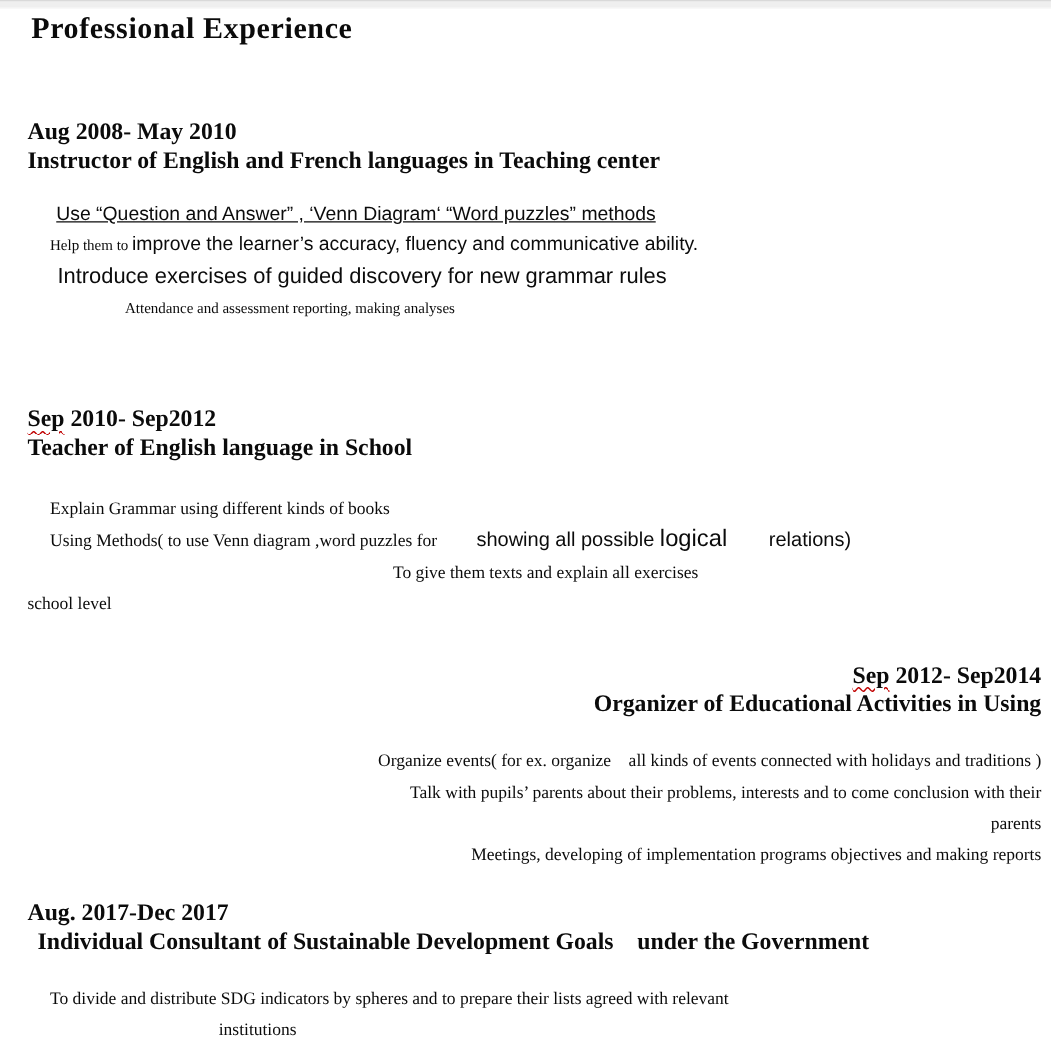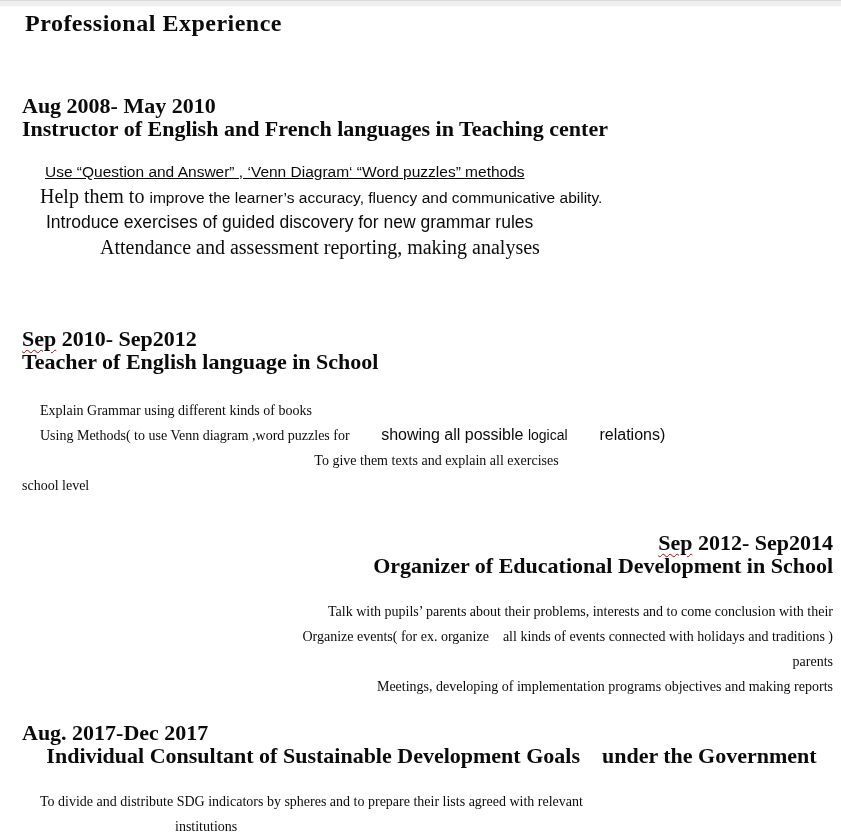--- a/index.html
+++ b/index.html
@@ -1,35 +1,35 @@
 <!DOCTYPE html>
 <html><head>
 <meta charset="utf-8">
 <style>
   html,body{margin:0;padding:0;background:#ffffff;}
   body{width:841px;height:839px;overflow:hidden;font-family:"Liberation Serif","DejaVu Serif",serif;color:#0b0b0b;}
   .top-strip{height:5px;background:#efefef;border-top:1px solid #d9d9d9;border-bottom:1px solid #fafafa;}
   .page{padding:2px 8px 0 22px;}
   .page-title{font-family:"Liberation Serif","DejaVu Serif",serif;font-weight:bold;font-size:24px;line-height:28px;letter-spacing:0.5px;padding-left:3px;}
-  .section .dates,.section .job-title{font-weight:bold;font-size:22px;line-height:23px;font-family:"Liberation Serif","DejaVu Serif",serif;}
+  .section .dates,.section .job-title{font-weight:bold;font-size:19px;line-height:23px;font-family:"Liberation Serif","DejaVu Serif",serif;}
   .section:nth-child(1){margin-top:57px;}
   .section:nth-child(2){margin-top:66px;}
   .section:nth-child(3){margin-top:33px;text-align:right;}
   .section:nth-child(4){margin-top:22px;}
   .section:nth-child(1) .body{margin-top:20px;}
   .section:nth-child(2) .body{margin-top:25px;}
   .section:nth-child(3) .body{margin-top:22px;}
   .section:nth-child(4) .body{margin-top:22px;}
   .line{line-height:24px;white-space:nowrap;}
   .seg-serif{font-family:"Liberation Serif","DejaVu Serif",serif;font-size:14px;}
-  .seg-serif-sm{font-family:"Liberation Serif","DejaVu Serif",serif;font-size:20px;}
+  .seg-serif-sm{font-family:"Liberation Serif","DejaVu Serif",serif;font-size:12px;}
   .seg-sans{font-family:"Liberation Sans","DejaVu Sans",sans-serif;font-size:15.5px;}
   .seg-sans-lg{font-family:"Liberation Sans","DejaVu Sans",sans-serif;font-size:17.5px;}
   .seg-sans-md{font-family:"Liberation Sans","DejaVu Sans",sans-serif;font-size:16px;margin-left:28px;}
-  .seg-sans-sm{font-family:"Liberation Sans","DejaVu Sans",sans-serif;font-size:14px;}
+  .seg-sans-sm{font-family:"Liberation Sans","DejaVu Sans",sans-serif;font-size:19px;}
   .squiggle{text-decoration:underline;text-decoration-style:wavy;text-decoration-color:#c00000;text-decoration-thickness:1px;text-underline-offset:3px;}
 </style>
 </head>
 <body>
 
 <div class="top-strip"></div>
 
 <div class="page">
   <div class="page-title">Professional Experience</div>
   <div id="sections">
@@ -48,30 +48,30 @@
         <div class="job-title">Teacher of English language in School</div>
         <div class="body">
           <div class="line" style="padding-left: 18px;"><span class="seg-serif">Explain Grammar using different kinds of books</span></div>
           <div class="line" style="padding-left: 18px;"><span class="seg-serif">Using Methods( to use Venn diagram ,word puzzles for </span><span class="seg-sans-md">showing all possible </span><span class="seg-sans-sm">logical </span><span class="seg-sans-md">relations)</span></div>
           <div class="line" style="padding-left: 18px; text-align: center;"><span class="seg-serif">To give them texts and explain all exercises</span></div>
           <div class="line" style="padding-left: 0px;"><span class="seg-serif">school level</span></div>
         </div>
       </div>
       <div class="section">
         <div class="dates"><span class="squiggle">Sep</span><span> 2012- Sep2014</span></div>
-        <div class="job-title">Organizer of Educational Development in School</div>
+        <div class="job-title">Organizer of Educational Activities in Using</div>
         <div class="body">
+          <div class="line" style="padding-left: 18px;"><span class="seg-serif">Organize events( for ex. organize&nbsp;&nbsp;&nbsp; all kinds of events connected with holidays and traditions )</span></div>
           <div class="line" style="padding-left: 22px;"><span class="seg-serif">Talk with pupils’ parents about their problems, interests and to come conclusion with their</span></div>
-          <div class="line" style="padding-left: 18px;"><span class="seg-serif">Organize events( for ex. organize&nbsp;&nbsp;&nbsp; all kinds of events connected with holidays and traditions )</span></div>
           <div class="line" style="padding-left: 148px;"><span class="seg-serif">parents</span></div>
           <div class="line" style="padding-left: 22px;"><span class="seg-serif">Meetings, developing of implementation programs objectives and making reports</span></div>
         </div>
       </div>
       <div class="section">
         <div class="dates"><span>Aug. 2017-Dec 2017</span></div>
-        <div class="job-title" style="padding-left: 8px; text-align: center;">Individual Consultant of Sustainable Development Goals&nbsp;&nbsp;&nbsp; under the Government</div>
+        <div class="job-title" style="padding-left: 8px;">Individual Consultant of Sustainable Development Goals&nbsp;&nbsp;&nbsp; under the Government</div>
         <div class="body">
           <div class="line" style="padding-left: 18px;"><span class="seg-serif">To divide and distribute SDG indicators by spheres and to prepare their lists agreed with relevant</span></div>
           <div class="line" style="padding-left: 153px;"><span class="seg-serif">institutions</span></div>
         </div>
       </div>
     </div>
 </div>
 
 </body></html>

